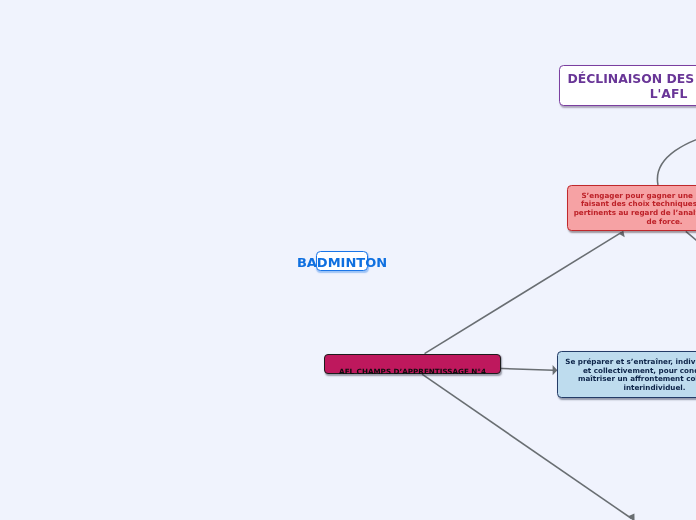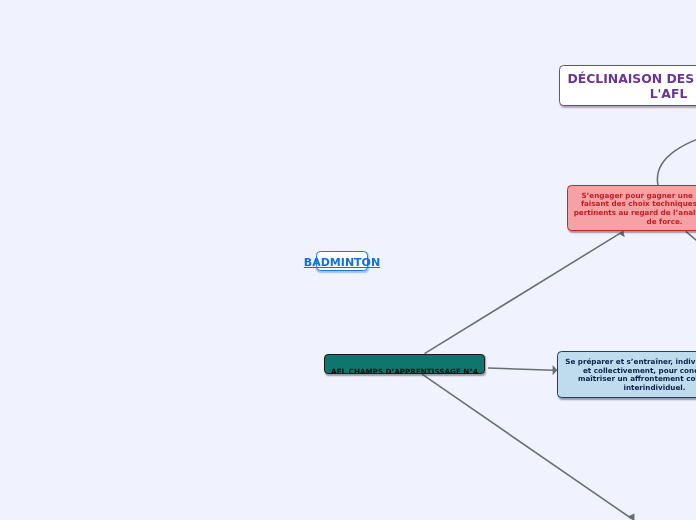--- a/index.html
+++ b/index.html
@@ -7,23 +7,23 @@
        font-family:"DejaVu Sans",sans-serif;position:relative;
        -webkit-font-smoothing:antialiased;}
   .canvas{position:absolute;left:0;top:0;width:696px;height:520px;}
   svg.links{position:absolute;left:0;top:0;width:696px;height:520px;overflow:visible;}
   .node{position:absolute;box-sizing:border-box;display:flex;align-items:center;
         justify-content:center;text-align:center;font-weight:bold;}
   #title-node{left:559px;top:65px;width:219px;height:41px;background:#fff;
       border:1.5px solid #7b3fa0;border-radius:4.5px;color:#693697;font-size:12.4px;
       line-height:15px;box-shadow:1px 1.8px 1.6px rgba(70,50,90,.40);padding:0 6px;}
   #badminton-node{left:316px;top:251px;width:52px;height:20px;background:#fff;
-      border:1.5px solid #1b76e8;border-radius:4.5px;color:#0f70e0;font-size:11px;
-      padding-top:2px;box-shadow:0.5px 1.6px 1.2px rgba(90,155,240,.55);text-decoration:underline;}
-  #afl-node{left:324px;top:354px;width:161px;height:20px;background:#0f766e;
+      border:1.5px solid #1b76e8;border-radius:4.5px;color:#0f70e0;font-size:13px;
+      padding-top:2px;box-shadow:0.5px 1.6px 1.2px rgba(90,155,240,.55);}
+  #afl-node{left:324px;top:354px;width:177px;height:20px;background:#be185d;
       border:1.6px solid #1c1c1c;border-radius:4px;color:#0d0d0d;font-size:7.2px;
       padding-top:14px;box-shadow:1px 1.8px 1.6px rgba(45,45,60,.45);}
   #afl1-node > span, #afl2-node > span{display:block;width:182px;}
   #afl1-node{left:567px;top:185px;width:193px;height:46px;background:#f6a2a4;
       border:1.5px solid #c0282c;border-radius:4.5px;color:#bd2128;font-size:7.2px;
       line-height:8.6px;padding:2px 3px 0 5px;box-shadow:1px 1.8px 1.6px rgba(60,35,40,.45);}
   #afl2-node{left:557px;top:351px;width:193px;height:46.6px;background:#bedcee;
       border:1.6px solid #243c67;border-radius:4.5px;color:#0d2449;font-size:7.2px;
       line-height:8.6px;padding:2px 3px 0 5px;box-shadow:1px 1.8px 1.6px rgba(35,45,70,.45);}
 </style>

